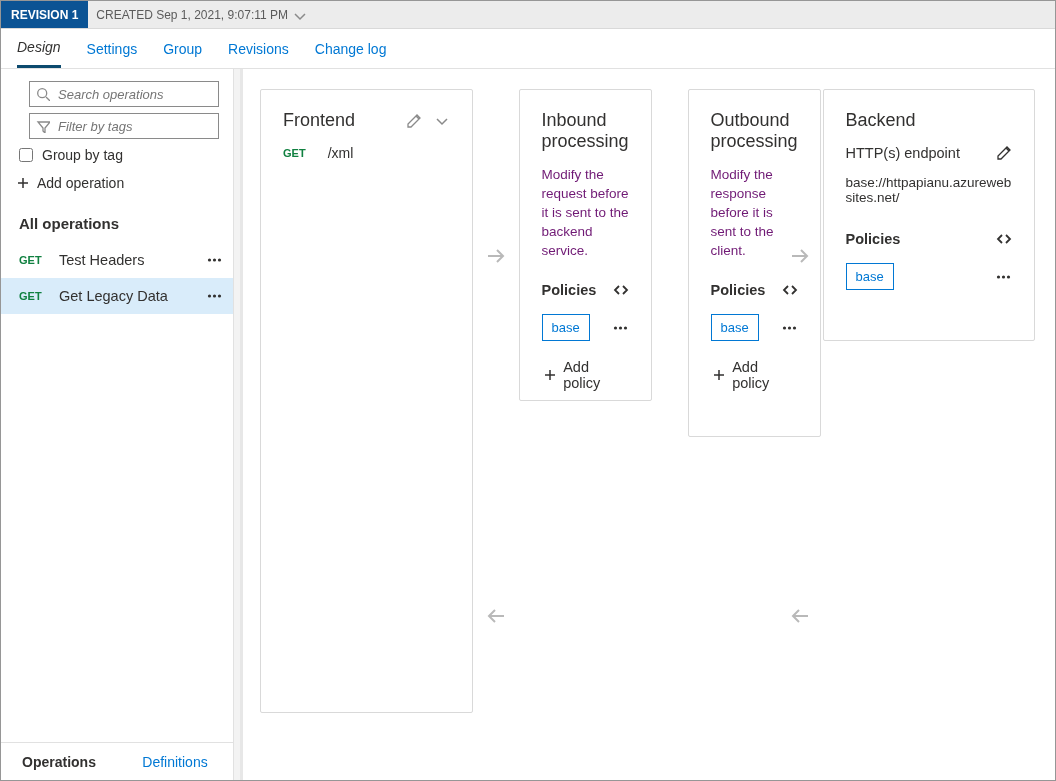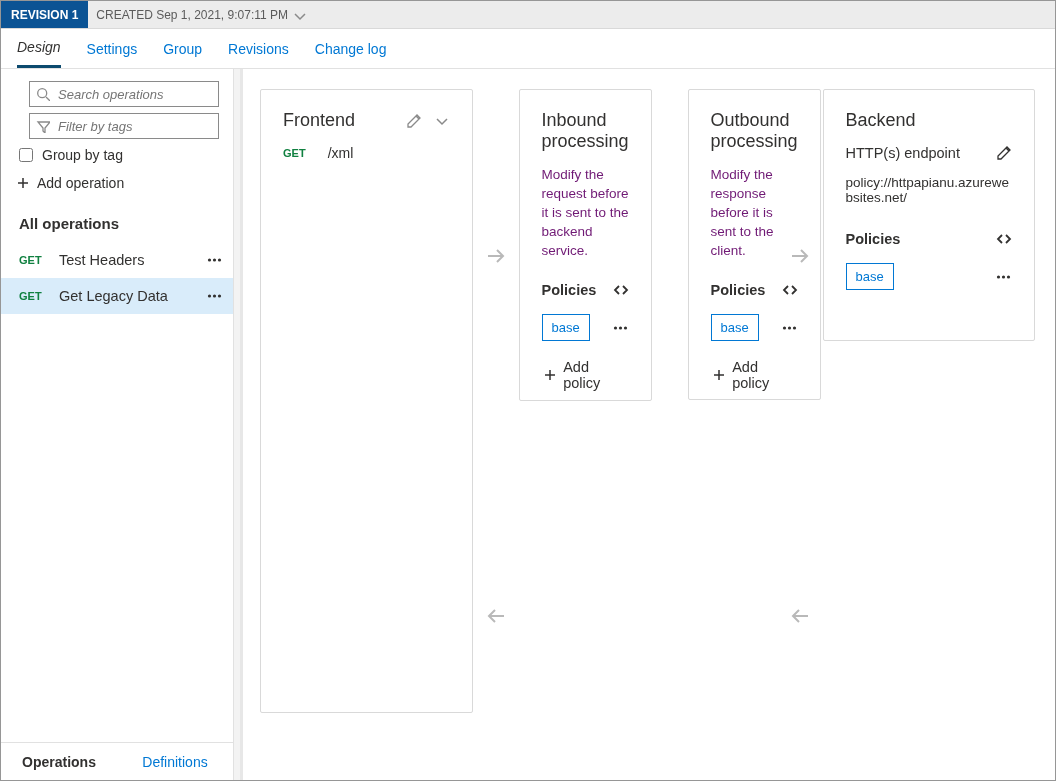--- a/index.html
+++ b/index.html
@@ -367,21 +367,21 @@
             </span>
           </div>
           <div class="add-policy">
             <svg width="16" height="16">
                 <use href="#ico-plus"></use>
               </svg>
             <span>Add policy</span>
           </div>
         </div>
 
-        <div class="panel" style="height:311px">
+        <div class="panel" style="height:348px">
           <div class="panel-title">
               <span>Outbound processing</span>
             </div>
           <div class="panel-subtext">Modify the response before it is sent to the client.</div>
           <div class="sec-label">
             <span>Policies</span>
             <span class="icon-btn">
               <svg width="16" height="16">
                   <use href="#ico-code"></use>
                 </svg>
@@ -418,21 +418,21 @@
             <span>Backend</span>
           </div>
         <div class="backend-row1">
           <span>HTTP(s) endpoint</span>
           <span class="icon-btn">
             <svg width="16" height="16">
                 <use href="#ico-pencil"></use>
               </svg>
           </span>
         </div>
-        <div class="backend-url">policy://httpapianu.azurewebsites.net/</div>
+        <div class="backend-url">base://httpapianu.azurewebsites.net/</div>
         <div class="sec-label">
           <span>Policies</span>
           <span class="icon-btn">
             <svg width="16" height="16">
                 <use href="#ico-code"></use>
               </svg>
           </span>
         </div>
         <div class="policy-row">
           <span class="policy-chip">base</span>

